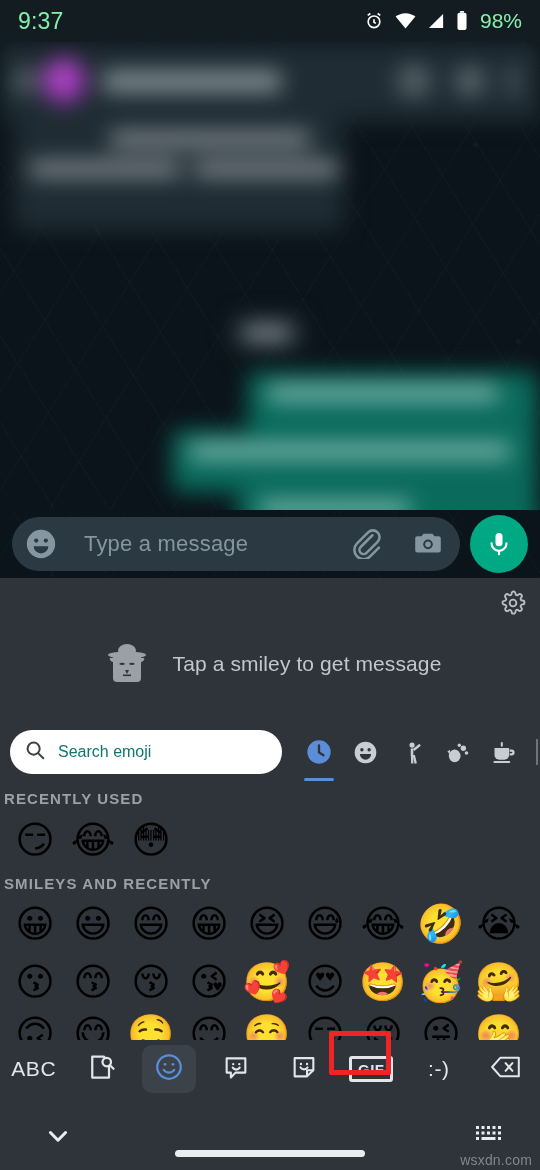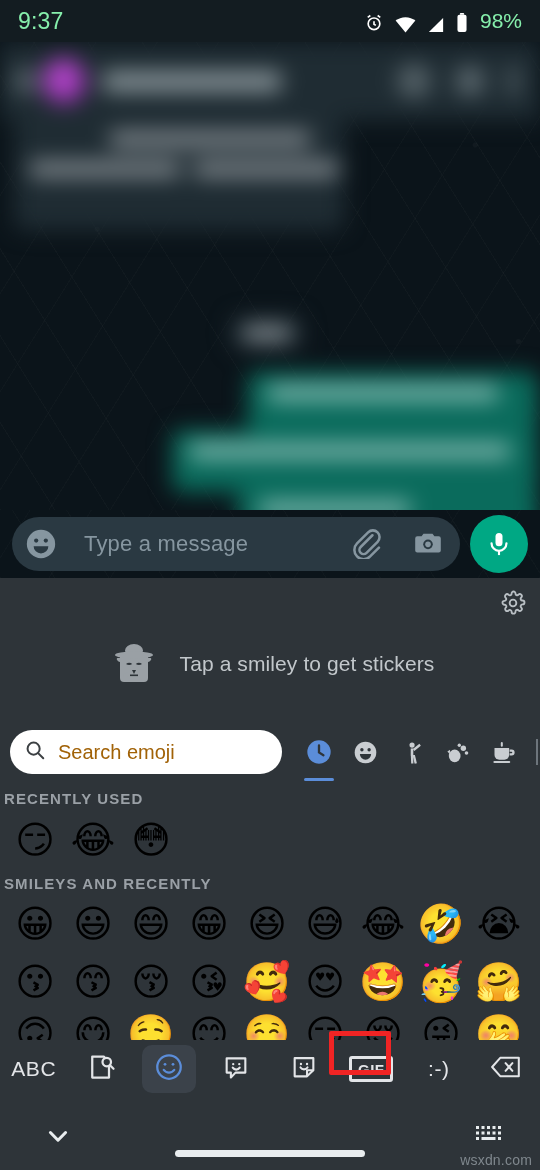--- a/index.html
+++ b/index.html
@@ -11,21 +11,21 @@
   }
   #screen{ position:relative; width:540px; height:1170px; background:#0b141a; }
 
   
   .statusbar{
     position:absolute; top:0; left:0; width:540px; height:42px;
     background:#131c21; display:flex; align-items:center;
     padding:0 18px; color:#86efac;
   }
   .status-time{ font-size:23px; font-weight:400; letter-spacing:.2px; }
-  .status-right{ margin-left:auto; display:flex; align-items:flex-end; gap:11px; }
+  .status-right{ margin-left:auto; display:flex; align-items:center; gap:11px; }
   .status-right svg{ display:block; }
   .status-batt{ font-size:21px; font-weight:500; margin-left:1px; }
 
   
   .chat{
     position:absolute; top:42px; left:0; width:540px; height:468px;
     background:#0b141a; overflow:hidden;
   }
   .chat-wallpaper{
     position:absolute; inset:0;
@@ -98,21 +98,21 @@
 
   
   .emoji-panel{
     position:absolute; top:710px; left:0; width:540px; height:330px; background:#2e3439;
   }
   .search-row{ position:absolute; top:18px; left:0; width:540px; height:48px; display:flex; align-items:center; }
   .search-box{
     margin-left:10px; width:272px; height:44px; background:#ffffff; border-radius:22px;
     display:flex; align-items:center; padding:0 14px; gap:12px;
   }
-  .search-ph{ color:#a16207; font-size:20px; }
+  .search-ph{ color:#0f766e; font-size:16px; }
   .cat-tabs{ display:flex; align-items:center; margin-left:14px; gap:0; }
   .cat{
     width:46px; height:48px; display:flex; align-items:center; justify-content:center;
     position:relative;
   }
   .cat .underline{
     position:absolute; bottom:-5px; left:8px; width:30px; height:3px; background:#5b8dd9; border-radius:2px;
   }
   .cat-divider{ width:2px; height:26px; background:#6d757c; margin-left:10px; }
 
@@ -291,21 +291,21 @@
           </g>
           <g fill="#2e3439">
             <path d="M20 28c1.8-1.6 4.4-1.6 6.2 0-1.9 1.3-4.3 1.3-6.2 0Z"></path>
             <path d="M29.8 28c1.8-1.6 4.4-1.6 6.2 0-1.9 1.3-4.3 1.3-6.2 0Z"></path>
             <path d="M26 34h4l-2 4Z"></path>
             <path d="M24 38.5h8v1.6h-8Z"></path>
           </g>
           <path d="M17 38l4-1.5 1.5 4-4 1.5Z" fill="#9aa0a5"></path>
         </svg>
       </span>
-      <span class="sticker-text">Tap a smiley to get stickers</span>
+      <span class="sticker-text">Tap a smiley to get message</span>
     </div>
   </div>
 
   <div class="emoji-panel">
 
     <div class="search-row">
       <div class="search-box">
         <span>
           <svg width="22" height="22" viewBox="0 0 24 24" fill="none" stroke="#3c4043" stroke-width="2.2" stroke-linecap="round">
             <circle cx="10.5" cy="10.5" r="6.6"></circle>

